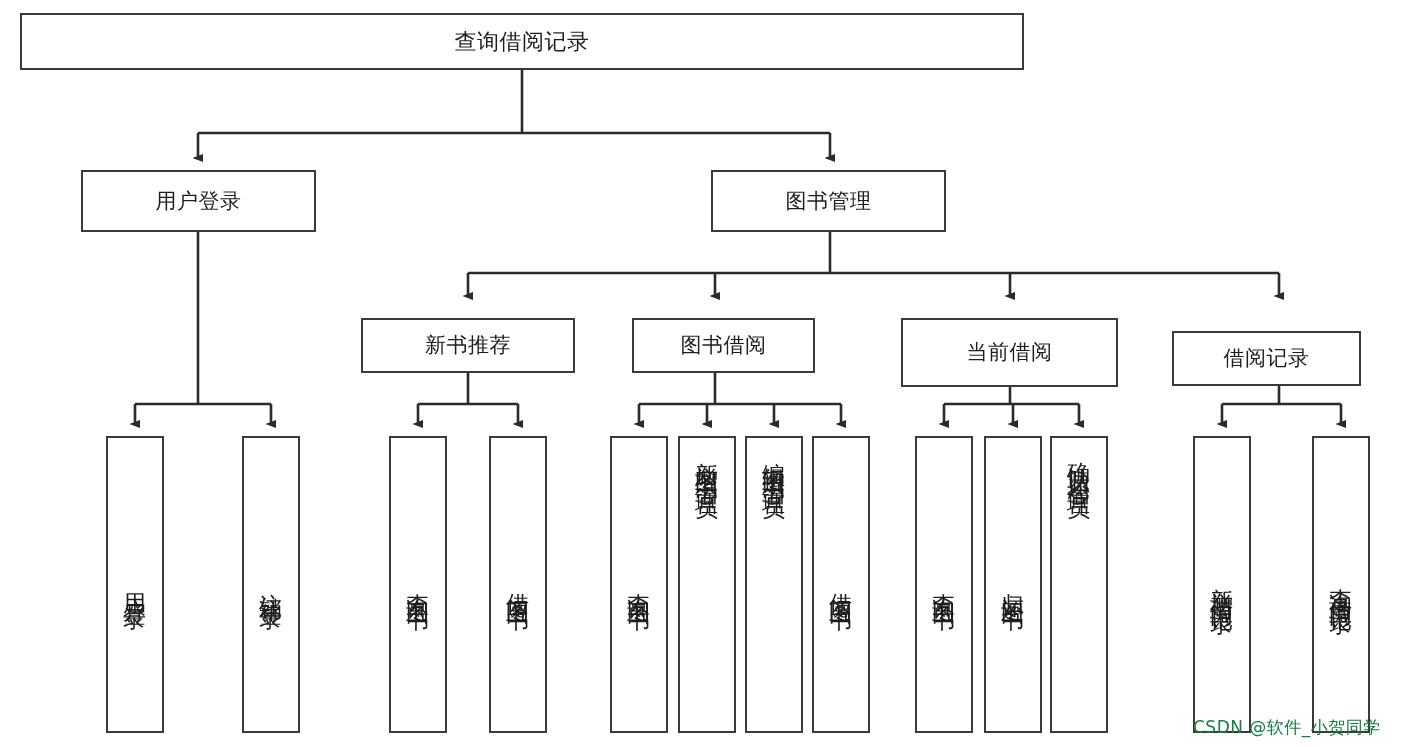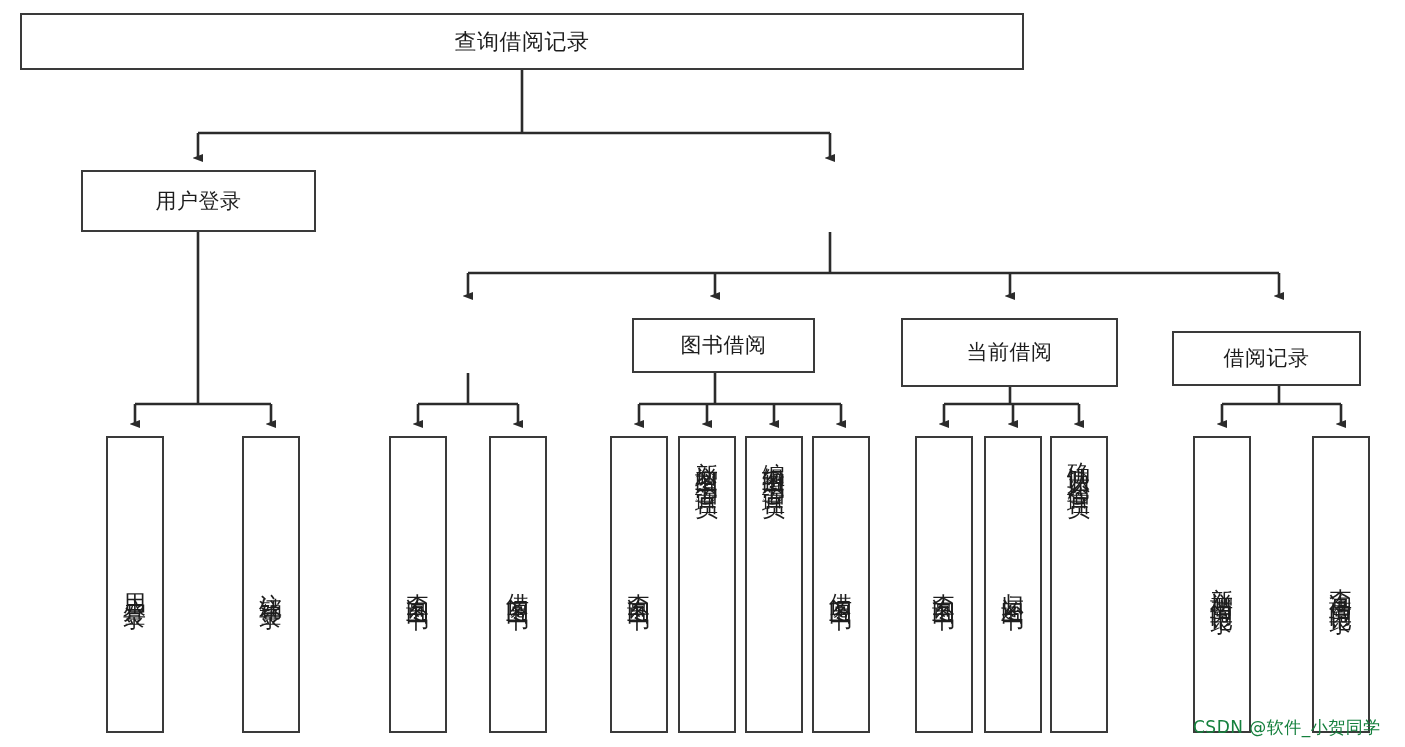--- a/index.html
+++ b/index.html
@@ -128,21 +128,27 @@
     </g>
   </svg>
 
   <div class="node horiz root" style="left:20px; top:13px; width:1004px; height:57px;">
     <span class="label">查询借阅记录</span>
   </div>
 
   <div class="node horiz" style="left:81px; top:170px; width:235px; height:62px;">
     <span class="label">用户登录</span>
   </div>
-
+  <div class="node horiz" style="left:711px; top:170px; width:235px; height:62px;">
+    <span class="label">图书管理</span>
+  </div>
+
+  <div class="node horiz" style="left:361px; top:318px; width:214px; height:55px;">
+    <span class="label">新书推荐</span>
+  </div>
   <div class="node horiz" style="left:632px; top:318px; width:183px; height:55px;">
     <span class="label">图书借阅</span>
   </div>
   <div class="node horiz" style="left:901px; top:318px; width:217px; height:69px;">
     <span class="label">当前借阅</span>
   </div>
   <div class="node horiz" style="left:1172px; top:331px; width:189px; height:55px;">
     <span class="label">借阅记录</span>
   </div>
 

